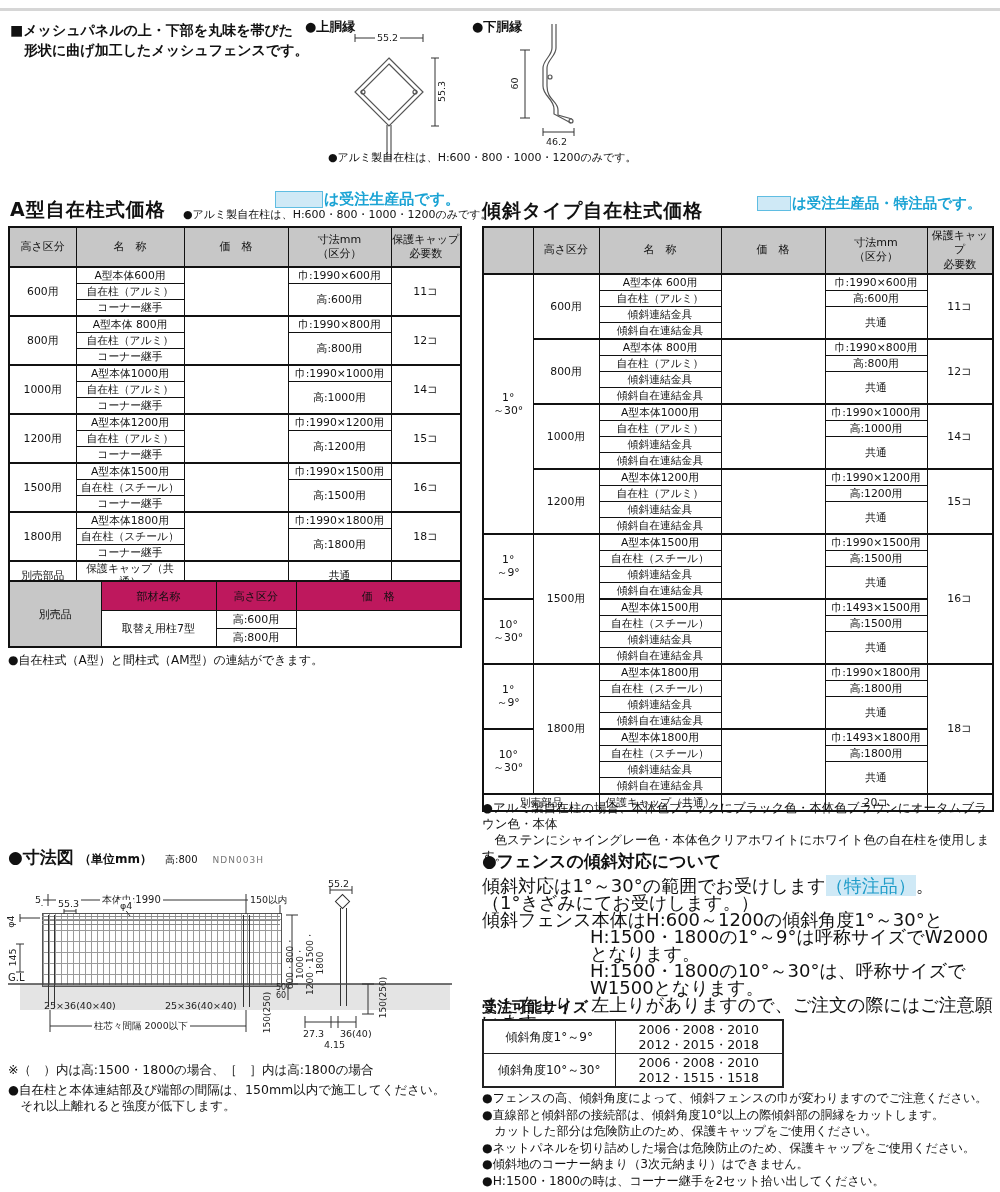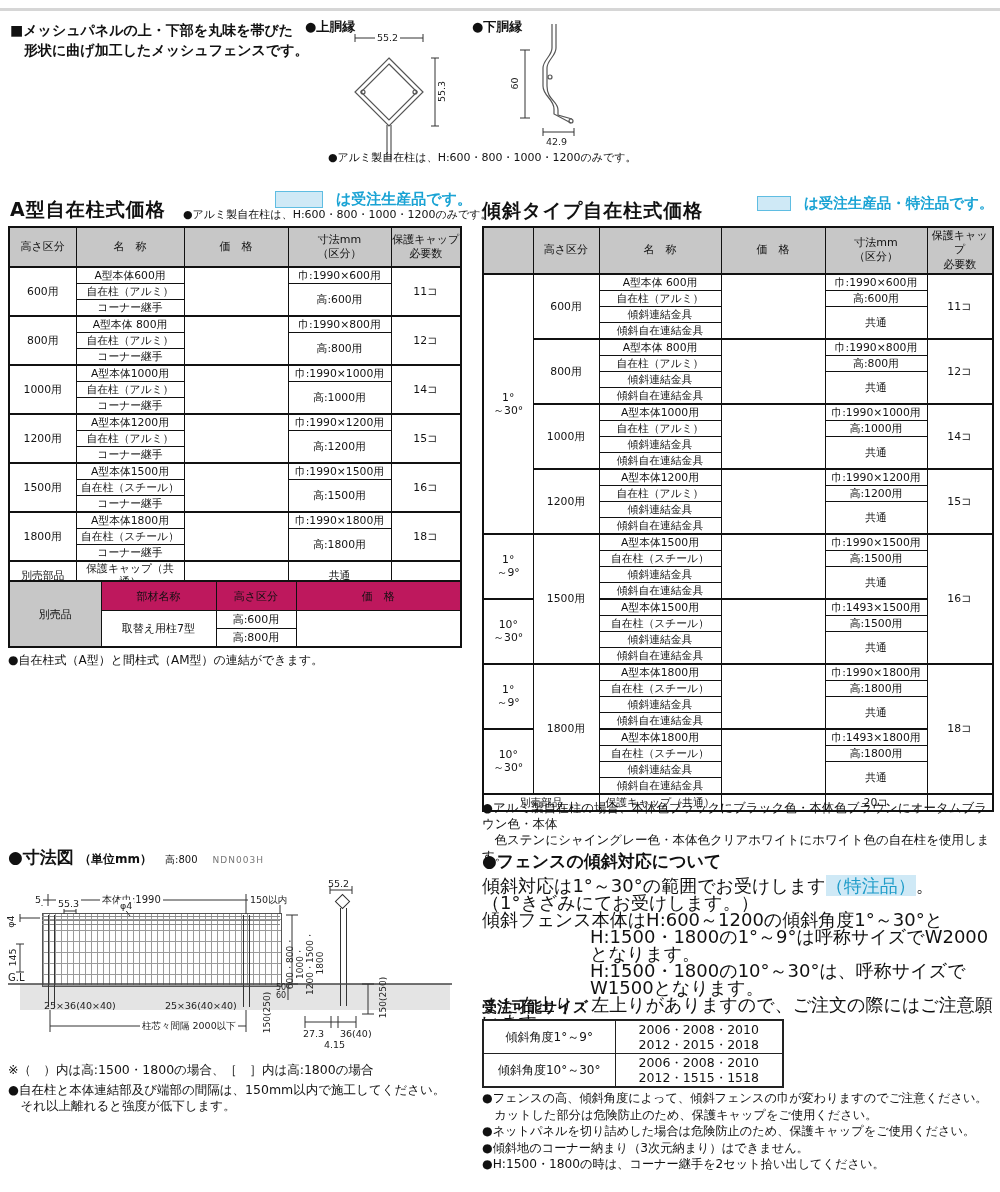--- a/index.html
+++ b/index.html
@@ -5,21 +5,21 @@
   html,body{margin:0;padding:0;background:#fff;}
   body{width:1000px;height:1192px;position:relative;font-family:"DejaVu Sans","Liberation Sans",sans-serif;color:#111;overflow:hidden;}
   .abs{position:absolute;}
   .topline{position:absolute;left:0;top:8px;width:1000px;height:3px;background:#d6d6d6;}
   .intro{position:absolute;left:10px;top:20px;font-size:14px;font-weight:bold;line-height:1.45;white-space:pre-line;}
   .seclabel{font-weight:bold;font-size:13px;}
   .smnote{font-size:11px;}
   .dimlbl{position:absolute;font-size:9.5px;color:#222;line-height:11px;white-space:pre-line;}
   .rot{transform:rotate(-90deg);transform-origin:center;text-align:center;}
   .wbg{background:#fff;padding:0 2px;}
-  .legend{position:absolute;display:flex;align-items:center;gap:13px;}
+  .legend{position:absolute;display:flex;align-items:center;gap:1px;}
   .legend .box{display:inline-block;background:#cfe9f6;border:1px solid #5fbde2;}
   .legend .txt{color:#1aa3d4;font-weight:bold;}
   .bigtitle{position:absolute;font-size:19px;font-weight:bold;letter-spacing:1px;}
   table{border-collapse:collapse;table-layout:fixed;background:#fff;}
   .pt{position:absolute;border:2px solid #111;}
   .pt th{background:#c7c7c7;border:1px solid #111;border-bottom:2px solid #111;font-weight:normal;font-size:11px;line-height:1.3;white-space:pre-line;height:36px;padding:1px 0;}
   .pt td{border:1px solid #111;text-align:center;font-size:10.8px;line-height:13px;height:15px;padding:0;overflow:hidden;}
   .gt{border-top:2px solid #111 !important;}
   .dim{font-size:10.2px;}
   .ang{white-space:pre-line;text-align:left;padding-left:5px;font-size:11.5px;}
@@ -76,21 +76,21 @@
       <line x1="243" y1="118" x2="274" y2="118" stroke="#333" stroke-width="1"></line>
       <line x1="243" y1="114" x2="243" y2="122" stroke="#333" stroke-width="1"></line>
       <line x1="274" y1="114" x2="274" y2="122" stroke="#333" stroke-width="1"></line>
     </g>
   </svg>
   <span class="abs seclabel" style="left:5px;top:4px;">●上胴縁</span>
   <span class="abs seclabel" style="left:172px;top:4px;">●下胴縁</span>
   <span class="dimlbl wbg" style="left:75px;top:18px;">55.2</span>
   <span class="dimlbl rot" style="left:126px;top:72px;width:30px;">55.3</span>
   <span class="dimlbl rot" style="left:204px;top:64px;width:20px;">60</span>
-  <span class="dimlbl" style="left:246px;top:122px;">42.9</span>
+  <span class="dimlbl" style="left:246px;top:122px;">46.2</span>
   <span class="abs smnote" style="left:28px;top:136px;">●アルミ製自在柱は、H:600・800・1000・1200のみです。</span>
 </div>
 
 <div class="legend" style="left:275px;top:190px;">
   <span class="box" style="width:46px;height:15px;"></span>
   <span class="txt" style="font-size:15px;">は受注生産品です。</span>
 </div>
 <div class="bigtitle" style="left:10px;top:197px;">A型自在柱式価格</div>
 <div class="abs smnote" style="left:183px;top:207px;">●アルミ製自在柱は、H:600・800・1000・1200のみです。</div>
 
@@ -480,21 +480,21 @@
   <span class="dimlbl rot" style="left:0px;top:44px;width:20px;z-index:5;">φ4</span>
   <span class="dimlbl rot" style="left:0px;top:80px;width:24px;z-index:5;">145</span>
   <span class="dimlbl" style="left:2px;top:100px;z-index:5;font-size:10px;margin-left:6px;">G.L</span>
   <span class="dimlbl rot" style="left:263px;top:71px;width:84px;font-size:9px;line-height:10px;z-index:5;">600・800・1000・
 1200・1500・1800</span>
   <span class="dimlbl" style="left:276px;top:112px;font-size:8px;line-height:8px;z-index:5;">50
 60</span>
   <span class="dimlbl rot" style="left:245px;top:135px;width:44px;font-size:9px;z-index:5;">150(250)</span>
   <span class="dimlbl" style="left:44px;top:128px;z-index:5;">25×36(40×40)</span>
   <span class="dimlbl" style="left:165px;top:128px;z-index:5;">25×36(40×40)</span>
-  <span class="dimlbl wbg" style="left:92px;top:148px;z-index:5;margin-left:48px;">柱芯々間隔 2000以下</span>
+  <span class="dimlbl wbg" style="left:92px;top:148px;z-index:5;">柱芯々間隔 2000以下</span>
   <span class="dimlbl" style="left:328px;top:6px;z-index:5;">55.2</span>
   <span class="dimlbl rot" style="left:361px;top:120px;width:44px;font-size:9px;z-index:5;">150(250)</span>
   <span class="dimlbl" style="left:303px;top:156px;z-index:5;">27.3</span>
   <span class="dimlbl" style="left:340px;top:156px;z-index:5;">36(40)</span>
   <span class="dimlbl" style="left:324px;top:167px;z-index:5;">4.15</span>
 </div>
 
 <div class="note12" style="left:8px;top:1062px;font-size:12.5px;">※（　）内は高:1500・1800の場合、［　］内は高:1800の場合</div>
 <div class="note12" style="left:8px;top:1082px;font-size:12.5px;">●自在柱と本体連結部及び端部の間隔は、150mm以内で施工してください。
 　それ以上離れると強度が低下します。</div>
@@ -522,17 +522,18 @@
       </tr>
   <tr>
         <td class="sa">傾斜角度10°～30°</td>
         <td class="sv">2006・2008・2010
 2012・1515・1518</td>
       </tr>
 </tbody>
   </table>
 <div class="abs" style="left:482px;top:1090px;width:515px;font-size:12.2px;line-height:16.5px;">
   <div>●フェンスの高、傾斜角度によって、傾斜フェンスの巾が変わりますのでご注意ください。</div>
+  <div>●直線部と傾斜部の接続部は、傾斜角度10°以上の際傾斜部の胴縁をカットします。</div>
   <div>　カットした部分は危険防止のため、保護キャップをご使用ください。</div>
   <div>●ネットパネルを切り詰めした場合は危険防止のため、保護キャップをご使用ください。</div>
   <div>●傾斜地のコーナー納まり（3次元納まり）はできません。</div>
   <div>●H:1500・1800の時は、コーナー継手を2セット拾い出してください。</div>
 </div>
 
 </body></html>

